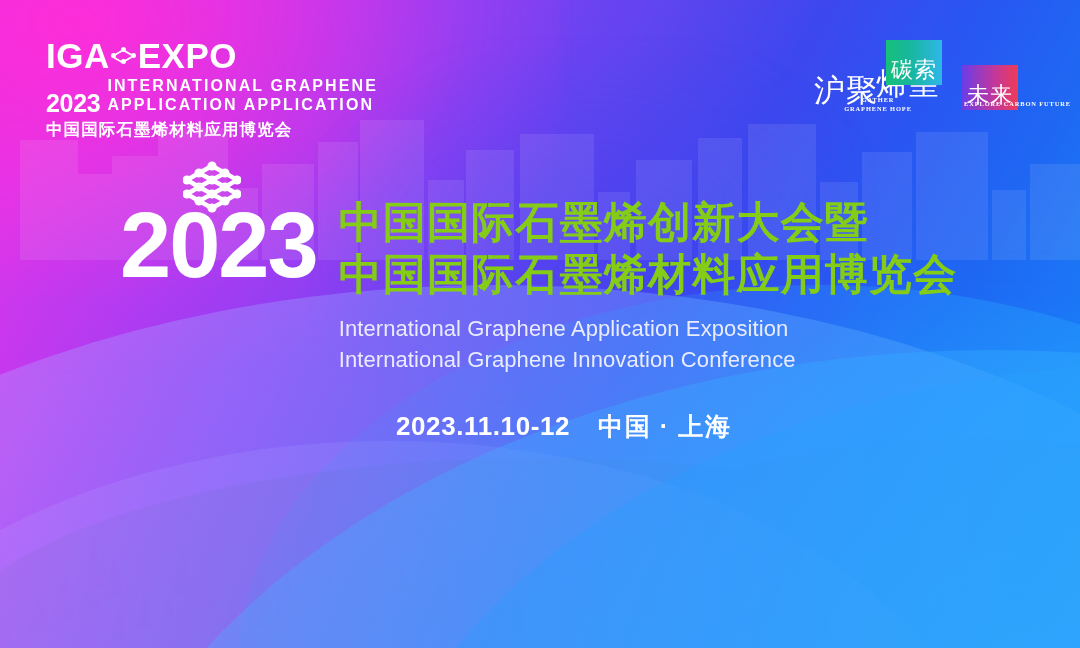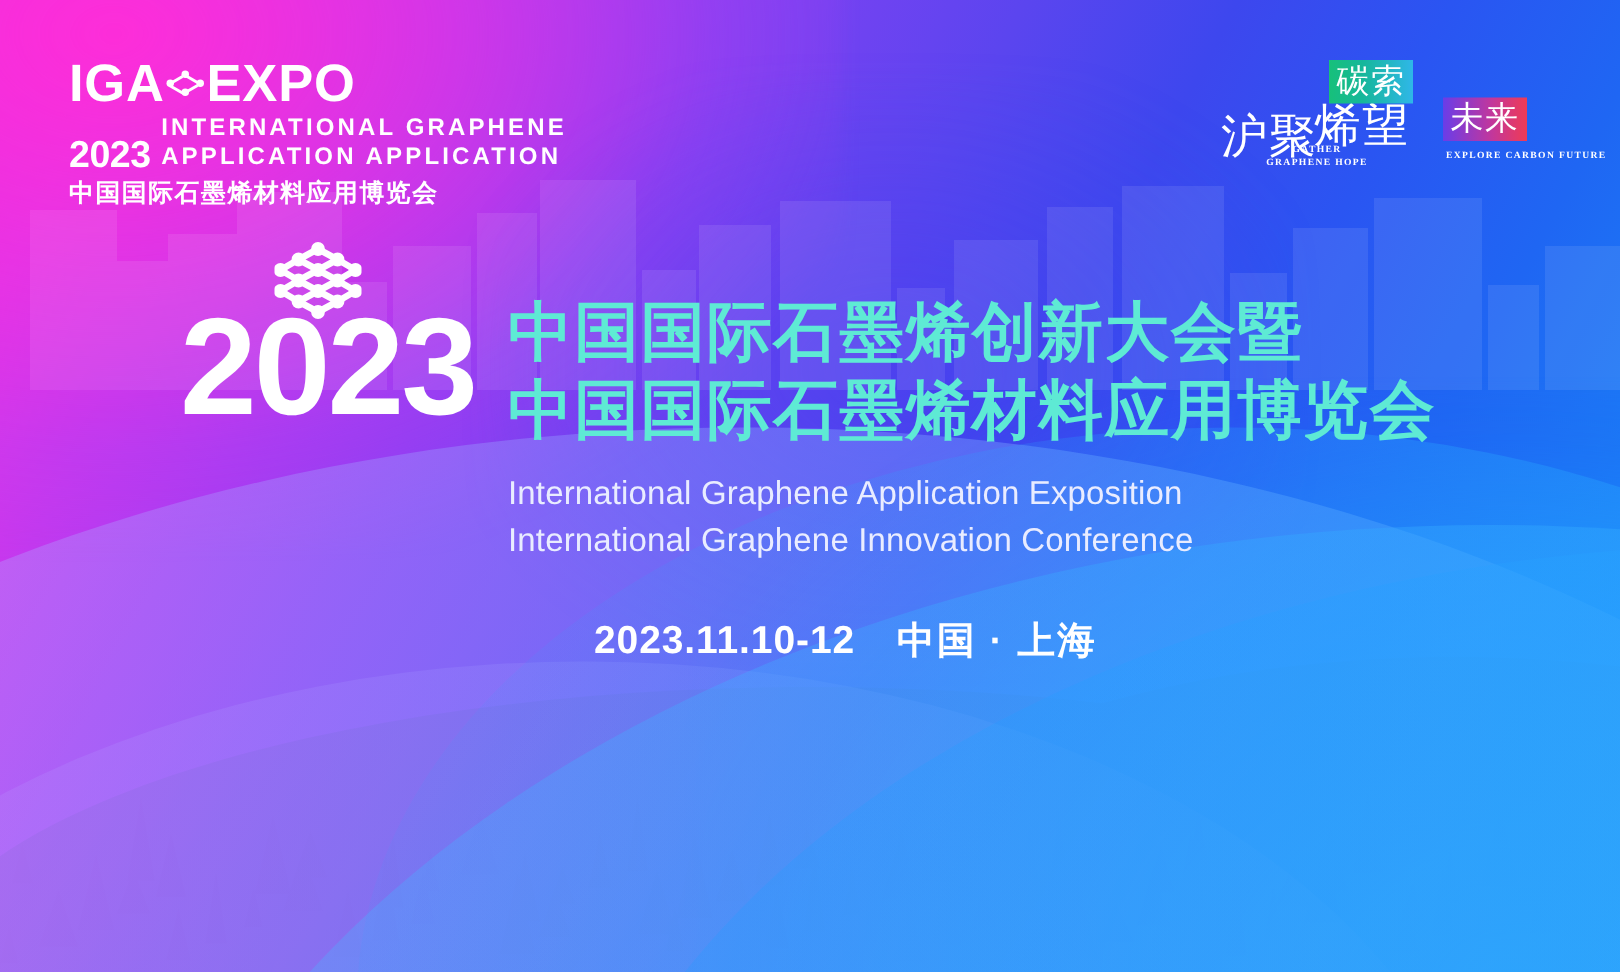--- a/index.html
+++ b/index.html
@@ -272,21 +272,21 @@
     white-space: nowrap;
   }
   .sl-hu   { left: 0px;   top: 35px; font-size: 31px; letter-spacing: 1px; }
   .sl-xi   { left: 62px;  top: 28px; font-size: 31px; letter-spacing: 1px; }
   .sl-chip {
     position: absolute;
     color: #ffffff;
     font-weight: 400;
     font-size: 22px;
     line-height: 1;
-    padding: 3px 5px 4px 5px;
+    padding: 19px 5px 4px 5px;
     white-space: nowrap;
     letter-spacing: 1px;
   }
   .sl-tan {
     left: 72px; top: 0px;
     background: linear-gradient(90deg, #17c07a 0%, #16b79a 40%, #2fb7e8 100%);
   }
   .sl-wei {
     left: 148px; top: 25px;
     background: linear-gradient(90deg, #6a3de8 0%, #c2379c 58%, #ef3b55 100%);
@@ -320,21 +320,21 @@
     letter-spacing: -2px;
     margin-top: 6px;
     font-family: "Liberation Sans", sans-serif;
   }
   .titles {
     margin-left: 22px;
     display: flex;
     flex-direction: column;
   }
   .title-cn {
-    color: #5eead4;
+    color: #84cc16;
     font-size: 43px;
     font-weight: 700;
     line-height: 1.22;
     letter-spacing: 1.2px;
     white-space: nowrap;
   }
   .title-en {
     margin-top: 12px;
     display: flex;
     flex-direction: column;

